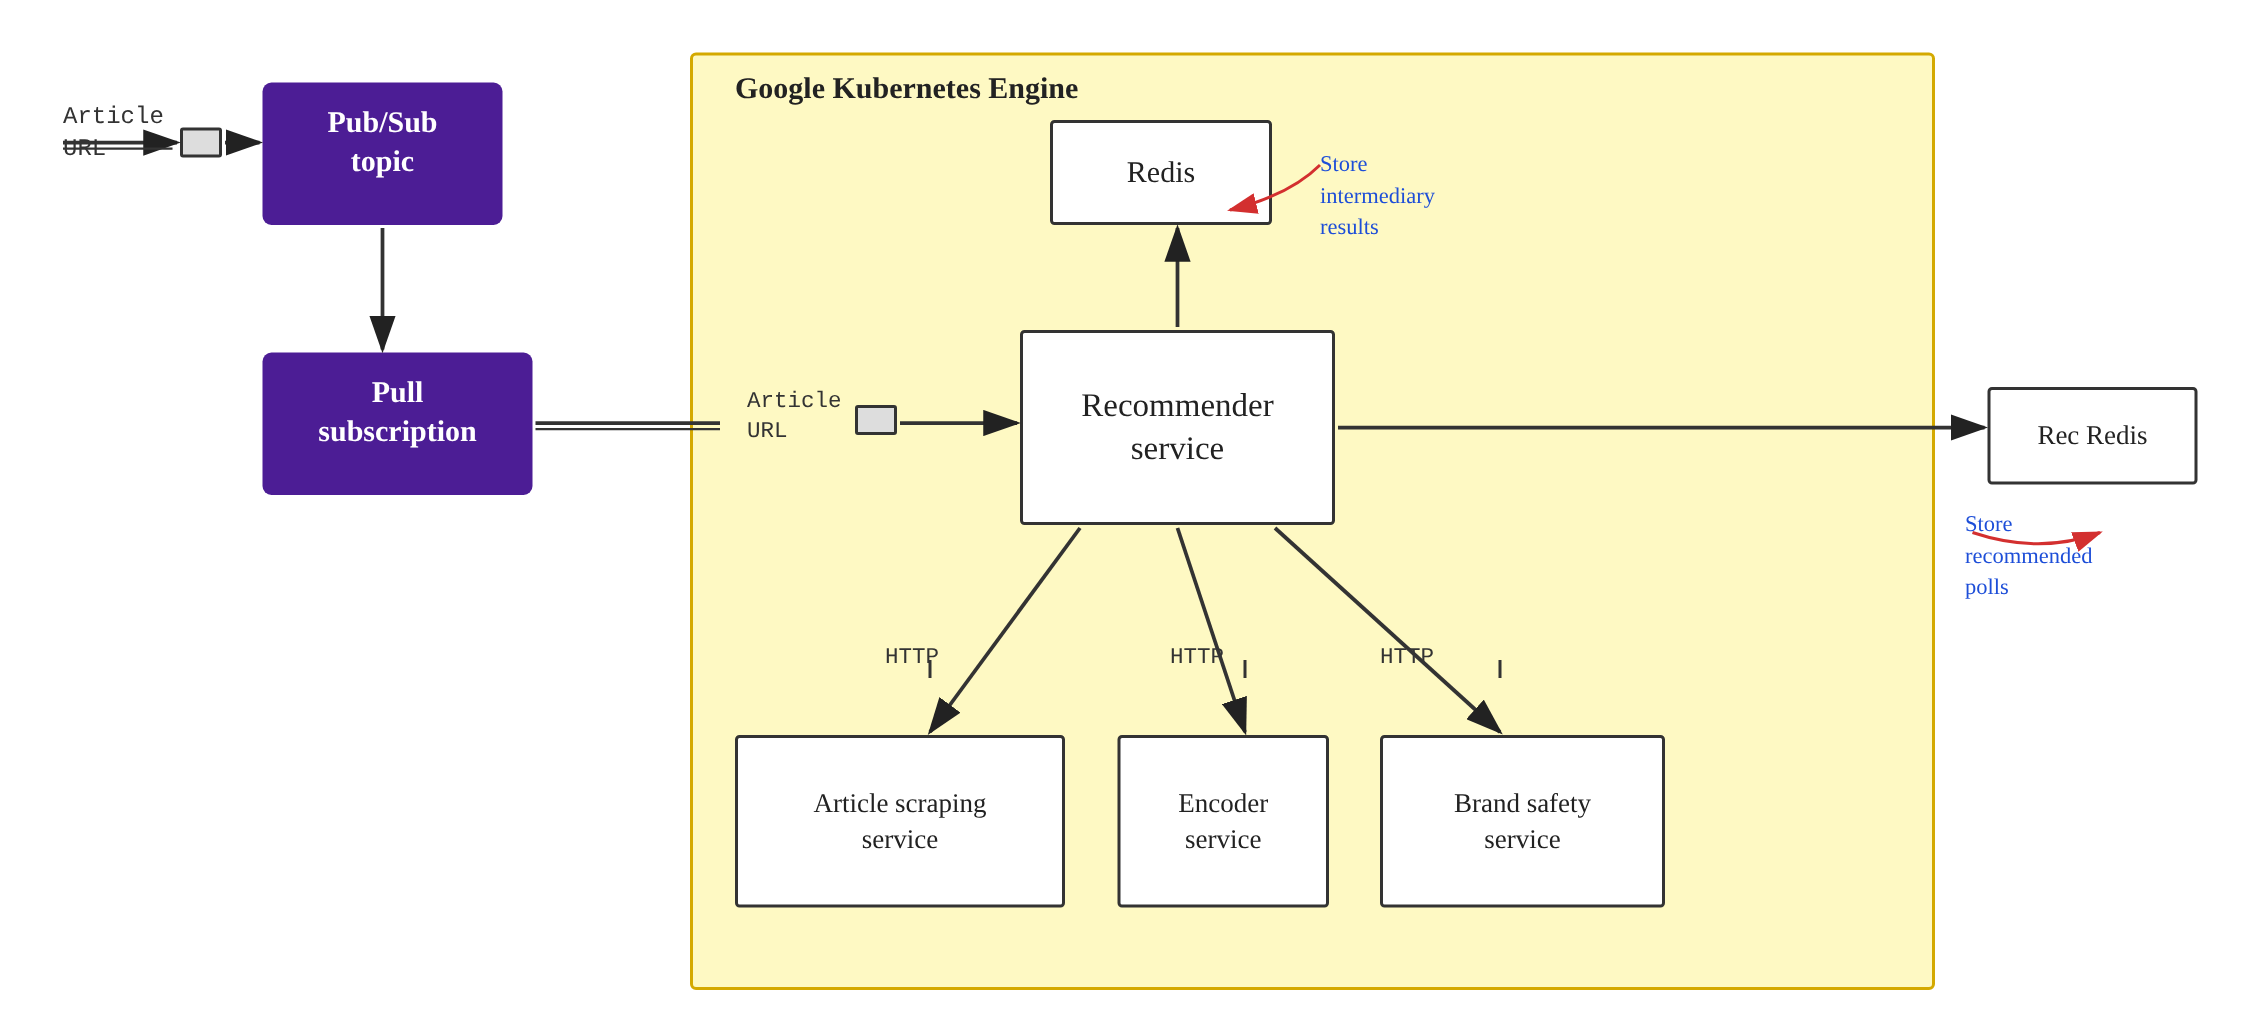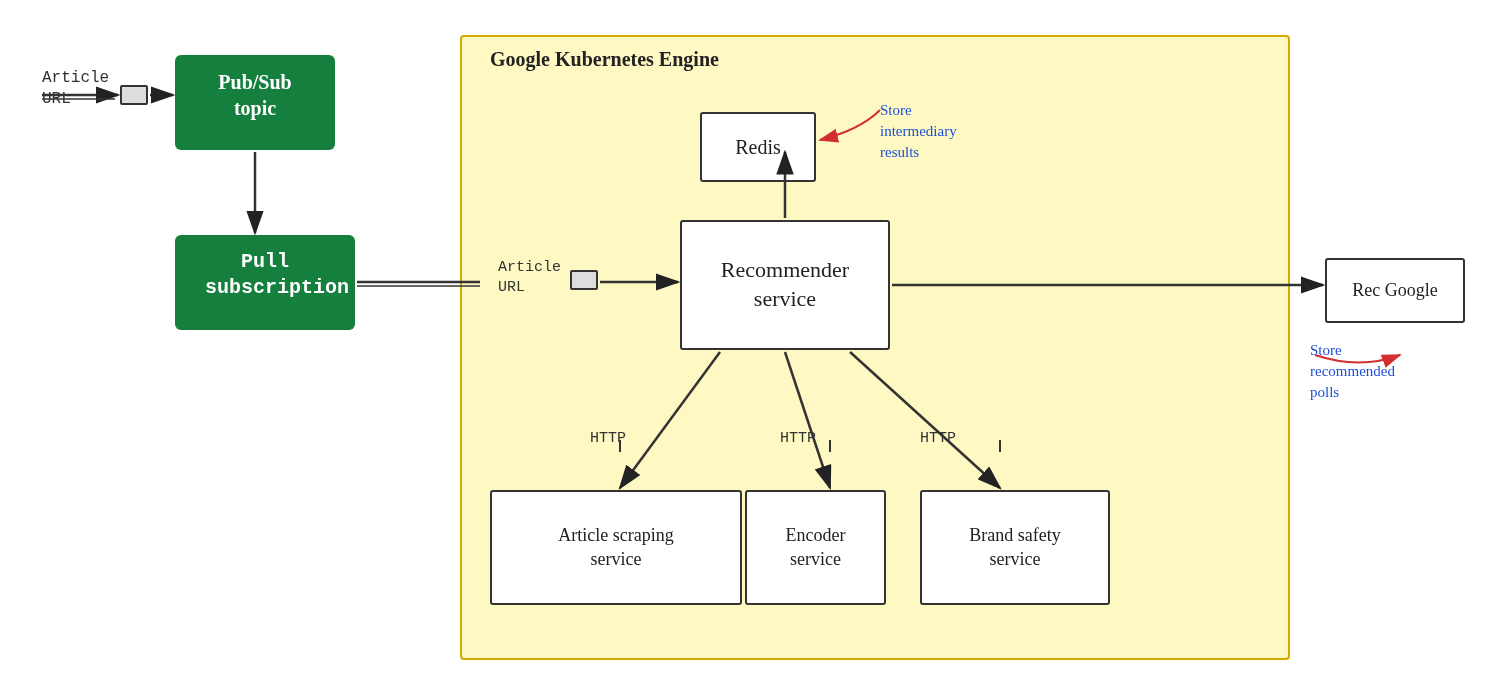--- a/index.html
+++ b/index.html
@@ -33,21 +33,21 @@
       top: 48px;
       font-size: 20px;
       font-weight: bold;
       color: #222;
       font-family: 'Comic Sans MS', cursive;
     }
 
     
     .blue-box {
       position: absolute;
-      background: #15803d;
+      background: #4c1d95;
       color: white;
       font-size: 20px;
       font-weight: bold;
       text-align: center;
       padding: 14px 30px;
       border-radius: 6px;
       line-height: 1.3;
     }
 
     
@@ -110,43 +110,43 @@
   <div class="label" style="left:42px; top:68px; font-size:16px; line-height:1.3;">
     Article<br>URL
   </div>
 
   <div class="msg-icon" style="left:120px; top:85px;"></div>
 
   <div class="blue-box" style="left:175px; top:55px; width:160px; height:95px;">
     <span>Pub/Sub<br>topic</span>
   </div>
 
-  <div class="blue-box" style="left:175px; top:235px; width:180px; height:95px;font-family:Liberation Mono, monospace;">
+  <div class="blue-box" style="left:175px; top:235px; width:180px; height:95px;">
     <span>Pull<br>subscription</span>
   </div>
 
   <div class="label" style="left:498px; top:258px; font-size:15px; line-height:1.3;">
     Article<br>URL
   </div>
 
   <div class="msg-icon" style="left:570px; top:270px;"></div>
 
-  <div class="white-box" style="left:700px; top:80px; width:116px; height:70px; font-size:20px;margin-top:32px;">
+  <div class="white-box" style="left:700px; top:80px; width:148px; height:70px; font-size:20px;">
     <span>Redis</span>
   </div>
 
   <div class="white-box" style="left:680px; top:220px; width:210px; height:130px; font-size:22px;">
     <span>Recommender<br>service</span>
   </div>
 
   <div class="white-box" style="left:1325px; top:258px; width:140px; height:65px; font-size:18px;">
-    <span>Rec Google</span>
-  </div>
-
-  <div class="white-box" style="left:490px; top:490px; width:252px; height:115px; font-size:18px;">
+    <span>Rec Redis</span>
+  </div>
+
+  <div class="white-box" style="left:490px; top:490px; width:220px; height:115px; font-size:18px;">
     <span>Article scraping<br>service</span>
   </div>
 
   <div class="white-box" style="left:745px; top:490px; width:141px; height:115px; font-size:18px;">
     <span>Encoder<br>service</span>
   </div>
 
   <div class="white-box" style="left:920px; top:490px; width:190px; height:115px; font-size:18px;">
     <span>Brand safety<br>service</span>
   </div>

